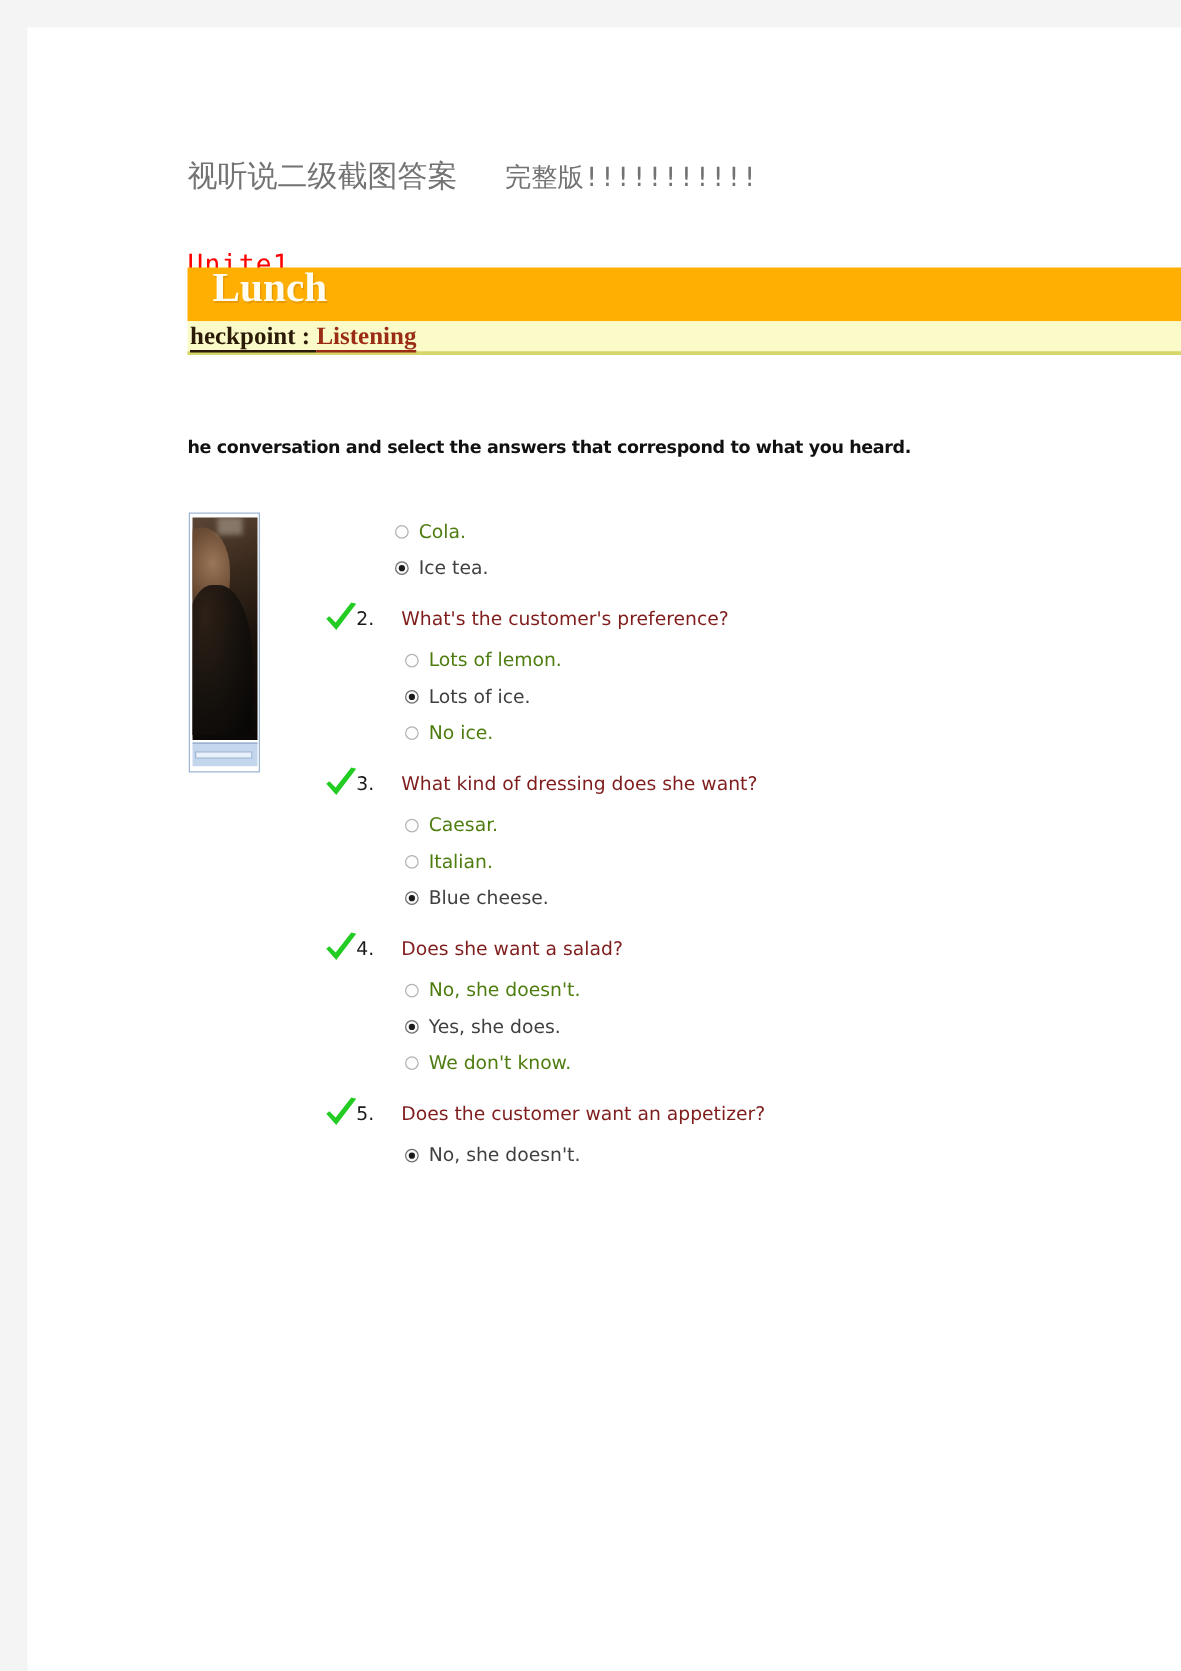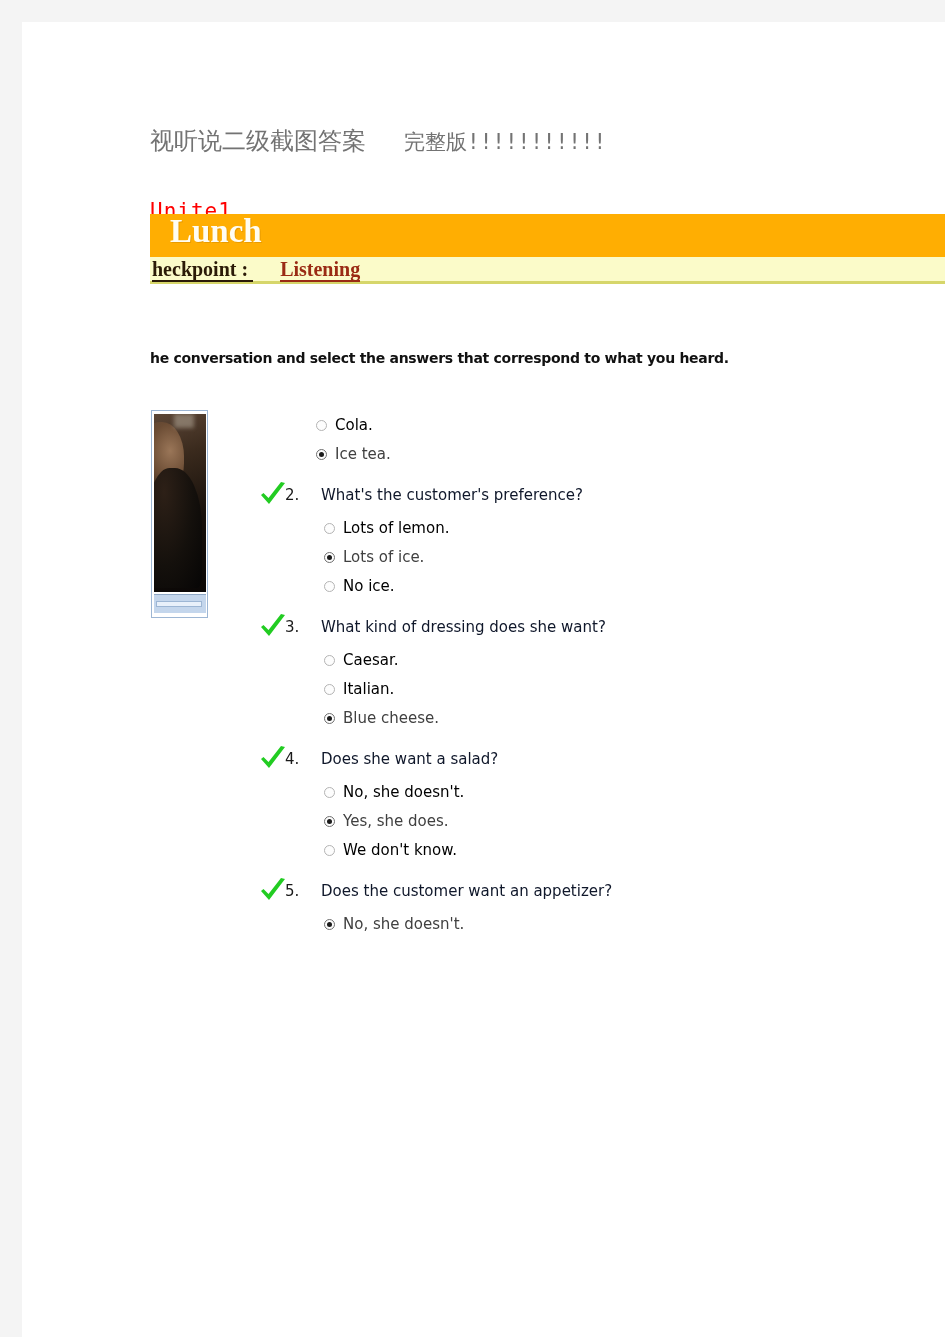--- a/index.html
+++ b/index.html
@@ -104,21 +104,20 @@
     top: 1px;
     font-family: "Liberation Serif", serif;
     font-size: 20px;
     font-weight: bold;
     color: #2b1a07;
     white-space: nowrap;
   }
   .subbar-text .accent {
     color: #9a2b14;
     border-bottom: 2px solid #9a2b14;
-    margin-left: 27px;
   }
   .subbar-text .lead {
     border-bottom: 2px solid #2b1a07;
   }
 
   
   .instructions {
     position: absolute;
     left: 128px;
     top: 328px;
@@ -225,21 +224,21 @@
     font-family: "DejaVu Sans", sans-serif;
     font-size: 15px;
     color: #1a1a1a;
   }
   .qtext {
     position: absolute;
     left: 171px;
     top: 2px;
     font-family: "DejaVu Sans", sans-serif;
     font-size: 15px;
-    color: #0f172a;
+    color: #7f1d1d;
     white-space: nowrap;
   }
   .orow {
     position: relative;
     height: 29px;
   }
   .radio {
     position: absolute;
     left: 174px;
     top: 6px;
@@ -262,21 +261,21 @@
     height: 5px;
     border-radius: 50%;
     background: #1b1b1b;
   }
   .olabel {
     position: absolute;
     left: 193px;
     top: 2px;
     font-family: "DejaVu Sans", sans-serif;
     font-size: 15px;
-    color: #000000;
+    color: #4d7c0f;
     white-space: nowrap;
   }
   .olabel.sel {
     color: #404040;
   }
   .orow.indent .radio { left: 166px; }
   .orow.indent .olabel { left: 185px; }
   .gap { height: 12px; }
 </style>
 </head>

